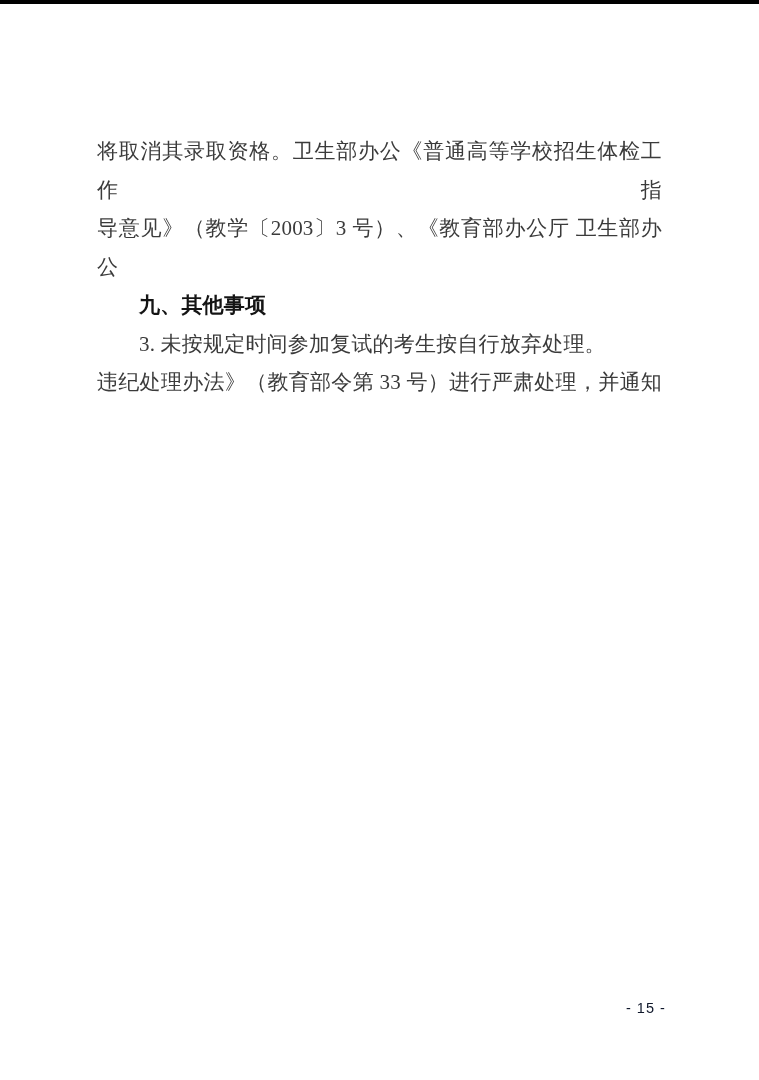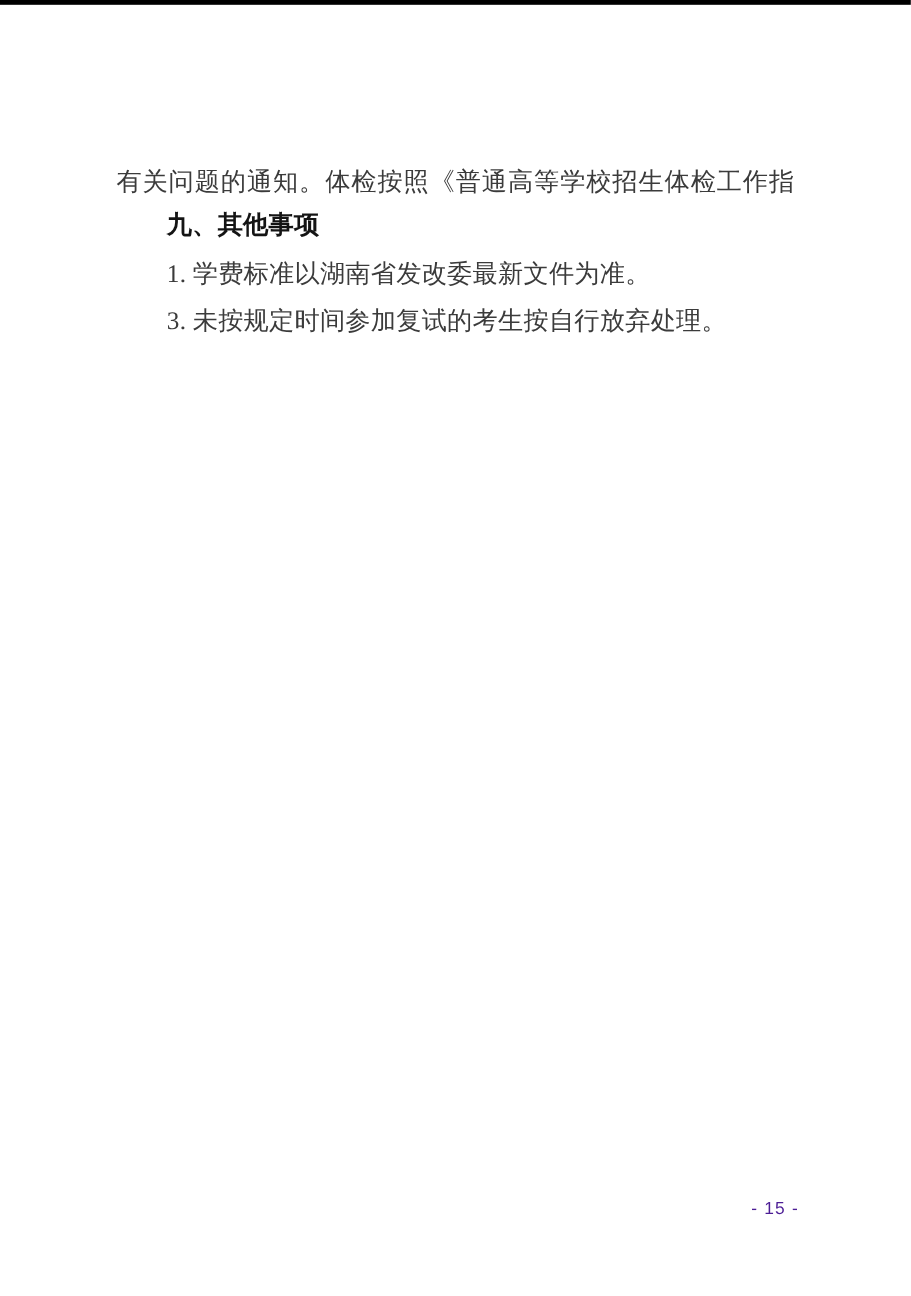--- a/index.html
+++ b/index.html
@@ -38,45 +38,46 @@
   
   .j {
     text-align: justify;
     text-align-last: justify;
   }
   
   .ind {
     text-indent: 2em;
   }
   .heading {
-    font-family: Liberation Mono, monospace;
+    font-family: Liberation Serif, serif;
     font-weight: bold;
     color: #141414;
   }
   .footer {
     position: absolute;
     left: 626px;
     top: 1000px;
     font-size: 14.5px;
-    color: #4c1d95;
+    color: #0f172a;
     font-family: "Liberation Sans", "DejaVu Sans", sans-serif;
     letter-spacing: 1px;
   }
 </style>
 </head>
 <body>
 
 <div class="top-edge"></div>
 
 <div class="doc-body">
 
-  <div class="line j">有关问题的通知。体检按照《普通高等学校招生体检工作指</div>
+  <div class="line j">将取消其录取资格。卫生部办公《普通高等学校招生体检工作指</div>
+  <div class="line j">导意见》（教学〔2003〕3 号）、《教育部办公厅 卫生部办公</div>
 
   <div class="line ind heading">九、其他事项</div>
 
-  <div class="line ind">1. 学费标准以湖南省发改委最新文件为准。</div>
   <div class="line ind">3. 未按规定时间参加复试的考生按自行放弃处理。</div>
 
+  <div class="line j">违纪处理办法》（教育部令第 33 号）进行严肃处理，并通知</div>
 
 
 </div>
 
 <div class="footer">- 15 -</div>
 
 </body></html>

